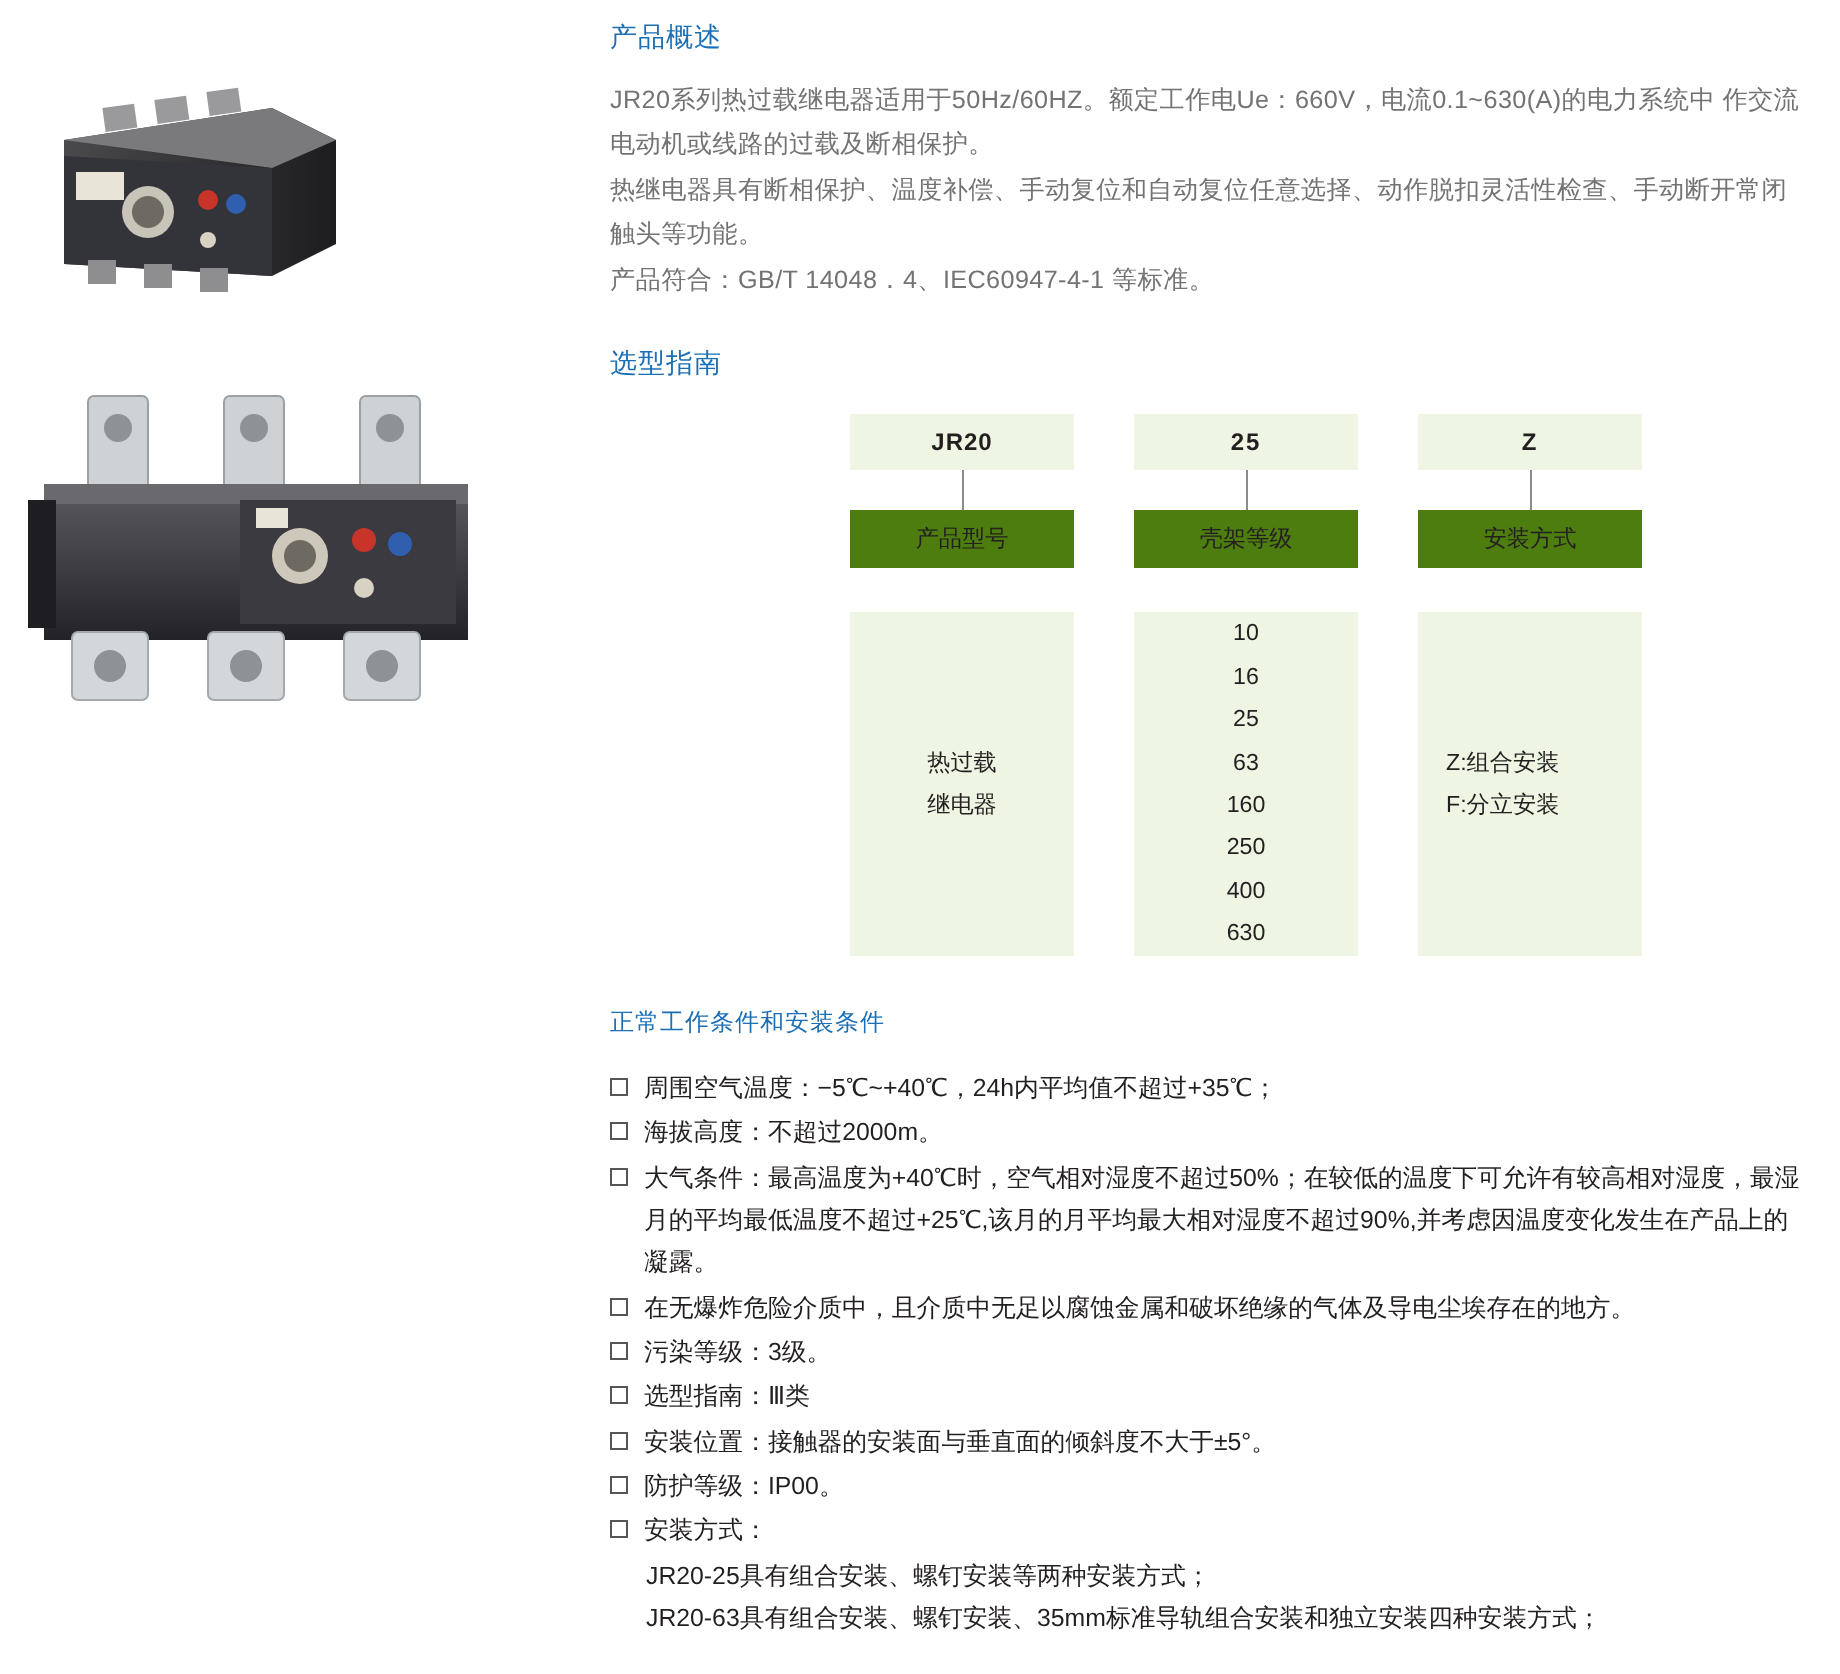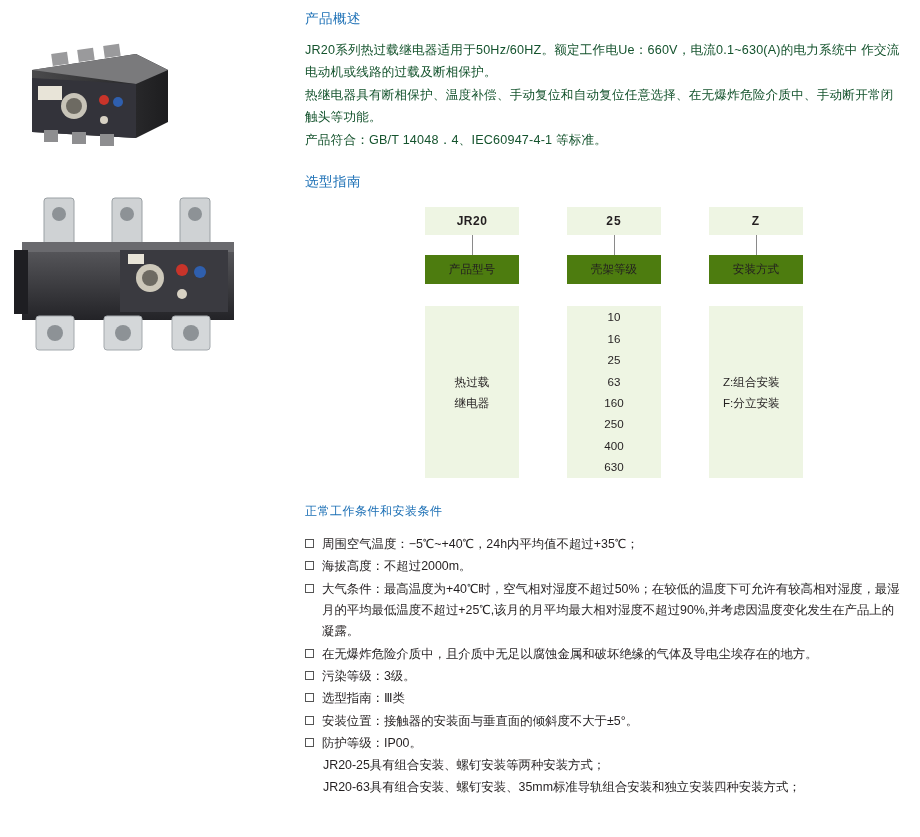--- a/index.html
+++ b/index.html
@@ -50,34 +50,34 @@
   .sec-title.big {
     font-size: 12px;
     margin-top: 26px;
     margin-bottom: 13px;
   }
 
   .para {
     font-size: 12.6px;
     line-height: 1.78;
     margin: 0;
-    color: #14532d;
+    color: #737373;
     letter-spacing: .2px;
   }
 
   
   .guide {
     position: relative;
     margin-top: 16px;
     height: 270px;
   }
   .gcol {
     position: absolute;
     top: 0;
-    width: 94px;
+    width: 112px;
     text-align: center;
   }
   .gcol.c1 { left: 120px; }
   .gcol.c2 { left: 262px; }
   .gcol.c3 { left: 404px; }
 
   .gbox {
     background: #eef5e3;
     font-size: 12px;
     font-weight: bold;
@@ -207,21 +207,21 @@
     <circle cx="181" cy="143" r="8" fill="#8d9296"></circle>
 
     <rect x="4" y="60" width="14" height="64" fill="#1e1e22"></rect>
   </svg>
 </div>
 
 <div class="content">
 
   <h2 class="sec-title">产品概述</h2>
   <p class="para">JR20系列热过载继电器适用于50Hz/60HZ。额定工作电Ue：660V，电流0.1~630(A)的电力系统中 作交流电动机或线路的过载及断相保护。</p>
-  <p class="para">热继电器具有断相保护、温度补偿、手动复位和自动复位任意选择、在无爆炸危险介质中、手动断开常闭触头等功能。</p>
+  <p class="para">热继电器具有断相保护、温度补偿、手动复位和自动复位任意选择、动作脱扣灵活性检查、手动断开常闭触头等功能。</p>
   <p class="para">产品符合：GB/T 14048．4、IEC60947-4-1 等标准。</p>
 
   <h2 class="sec-title" style="margin-top:22px;">选型指南</h2>
 
   <div class="guide">
 
     <div class="gcol c1">
       <div class="gbox model">JR20</div>
       <div class="connector"></div>
       <div class="gbox2">产品型号</div>
@@ -286,17 +286,21 @@
       <span class="ck-text">选型指南：Ⅲ类</span>
     </div>
     <div class="ck-item">
       <span class="ck-box"></span>
       <span class="ck-text">安装位置：接触器的安装面与垂直面的倾斜度不大于±5°。</span>
     </div>
     <div class="ck-item">
       <span class="ck-box"></span>
       <span class="ck-text">防护等级：IP00。</span>
     </div>
+    <div class="ck-item">
+      <span class="ck-box"></span>
+      <span class="ck-text">安装方式：</span>
+    </div>
     <div class="ck-sub">JR20-25具有组合安装、螺钉安装等两种安装方式；</div>
     <div class="ck-sub">JR20-63具有组合安装、螺钉安装、35mm标准导轨组合安装和独立安装四种安装方式；</div>
 
   </div>
 </div>
 
 </body></html>

